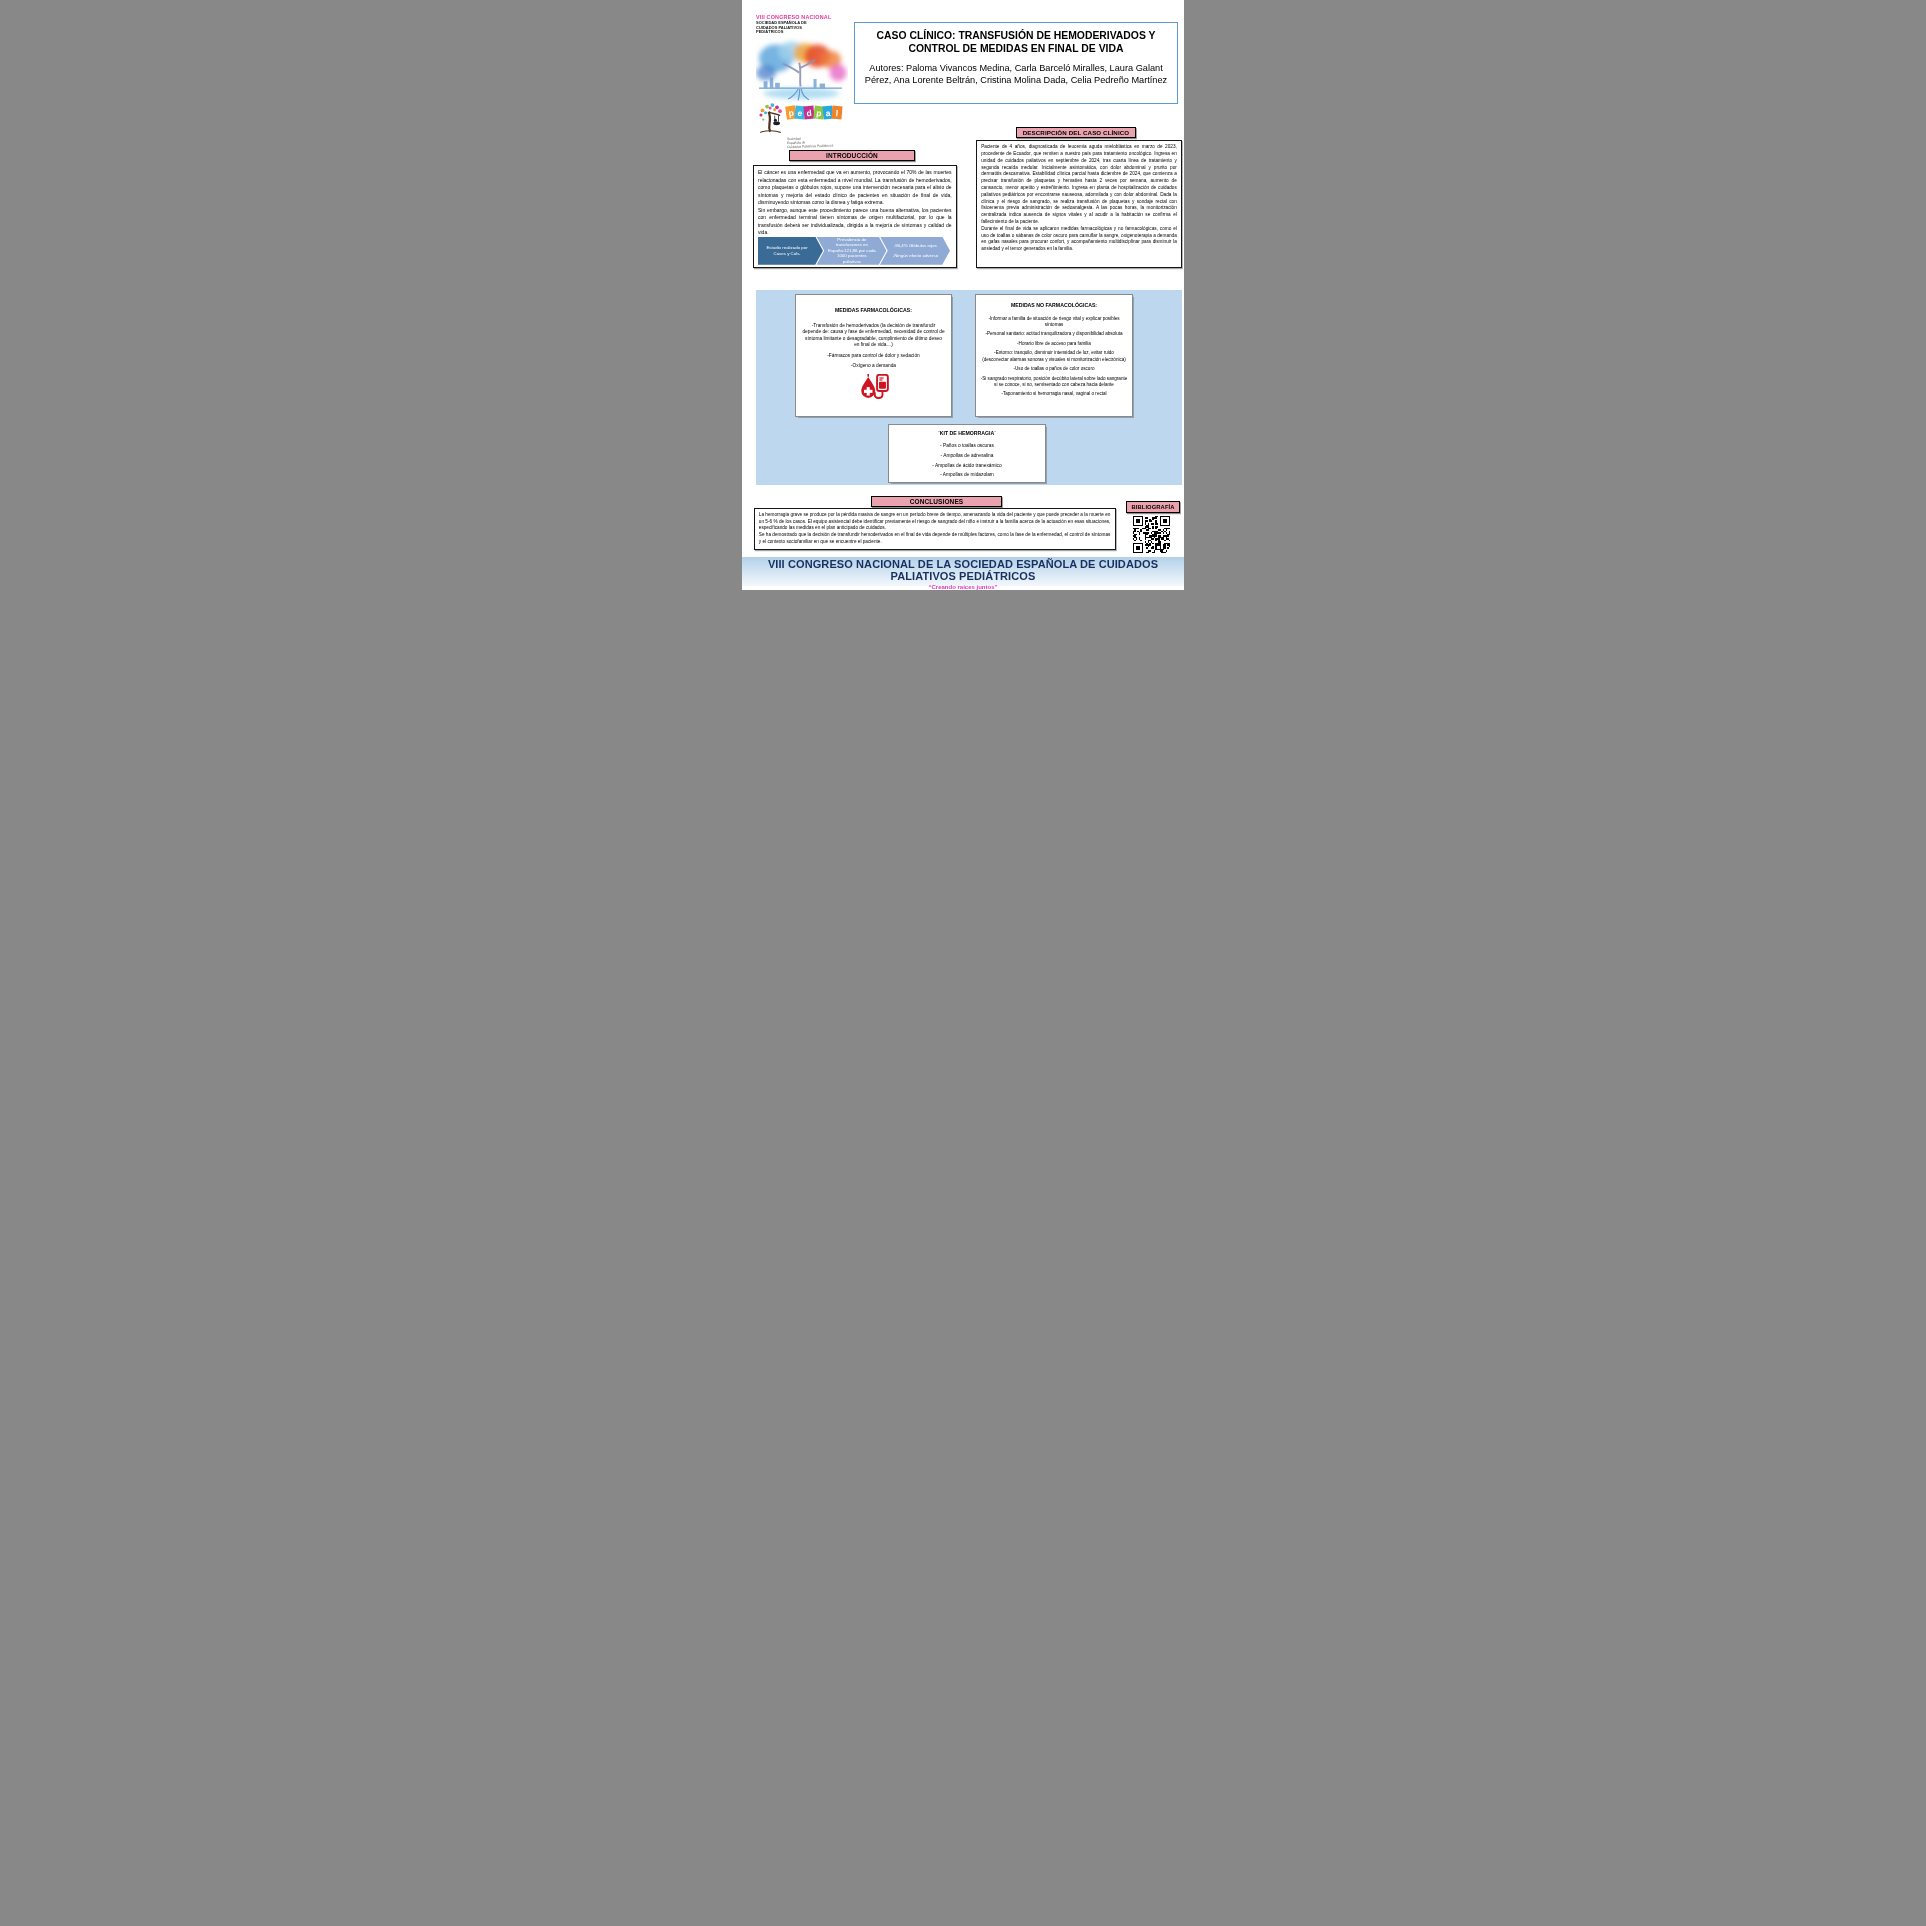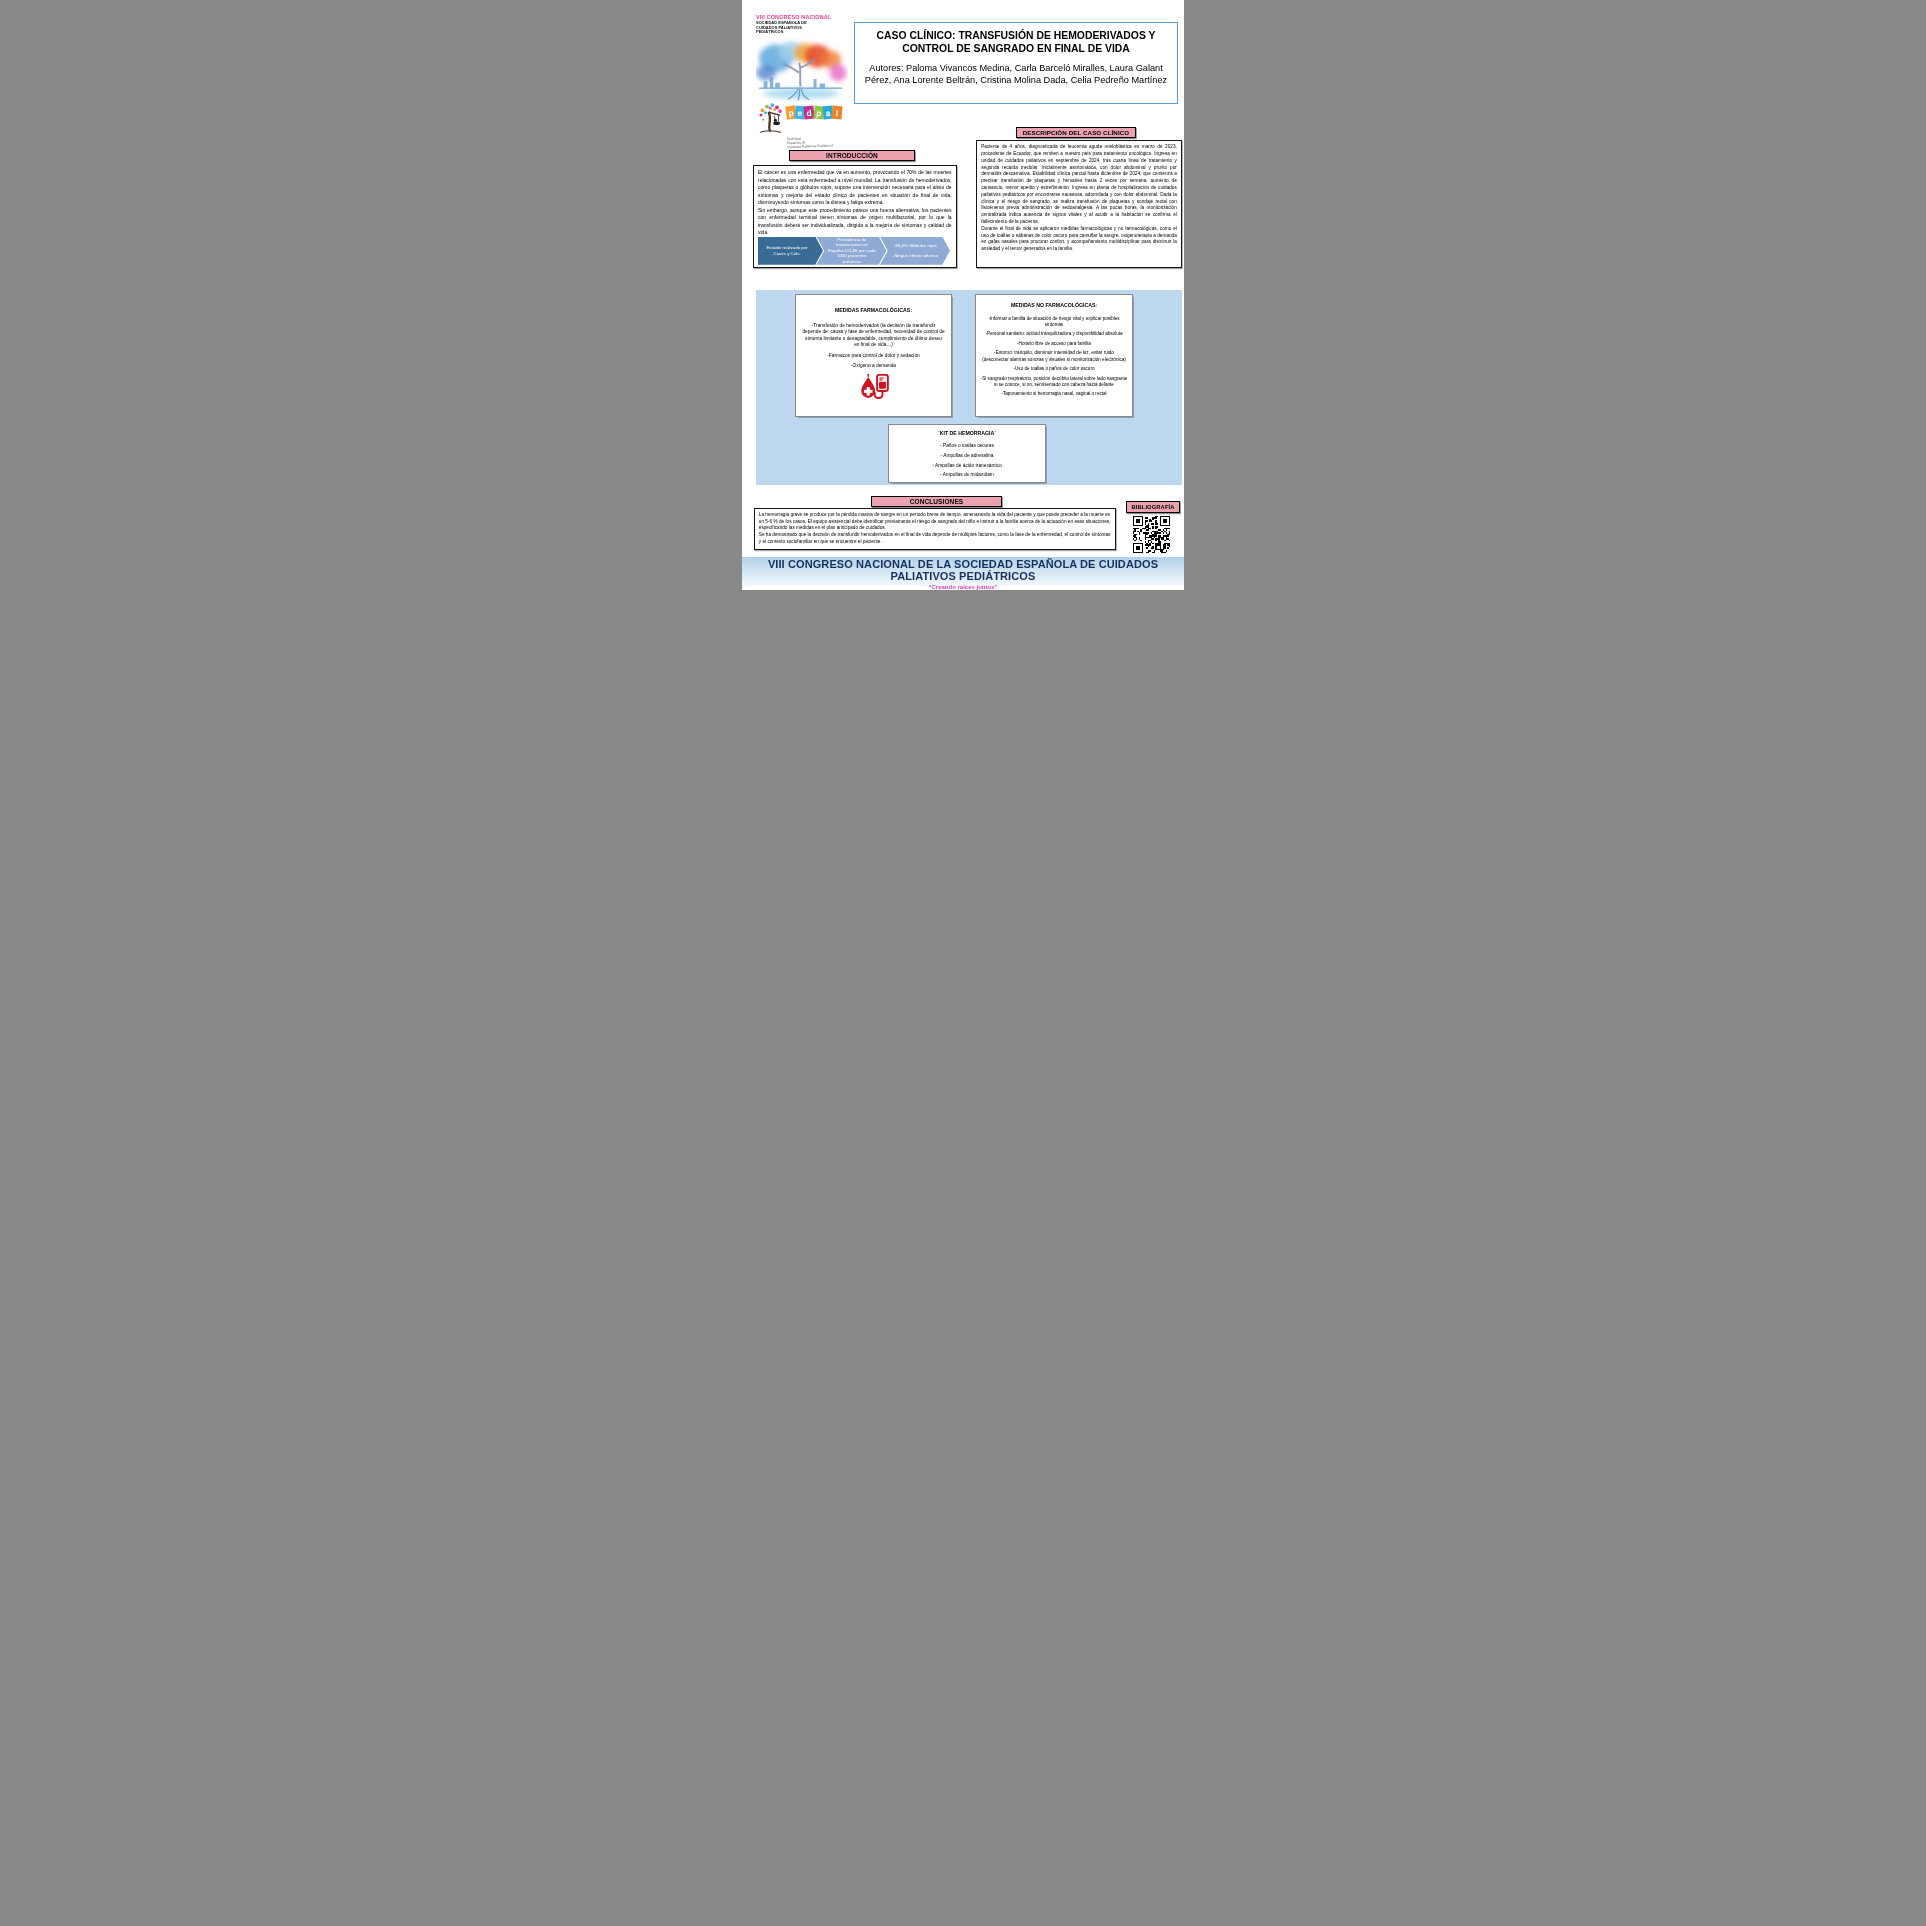--- a/index.html
+++ b/index.html
@@ -172,21 +172,21 @@
       </span>
     </div>
     <div class="pp-sub">
       <div>Sociedad</div>
       <div>Española de</div>
       <div>Cuidados Paliativos Pediátricos</div>
     </div>
   </div>
 
   <div class="title-box">
-    <div class="title-main">CASO CLÍNICO: TRANSFUSIÓN DE HEMODERIVADOS Y CONTROL DE SANGRADO EN FINAL DE VIDA</div>
+    <div class="title-main">CASO CLÍNICO: TRANSFUSIÓN DE HEMODERIVADOS Y CONTROL DE MEDIDAS EN FINAL DE VIDA</div>
     <div class="title-authors">Autores: Paloma Vivancos Medina, Carla Barceló Miralles, Laura Galant Pérez, Ana Lorente Beltrán, Cristina Molina Dada, Celia Pedreño Martínez</div>
   </div>
 
   <div id="intro-heading" class="pink-heading">INTRODUCCIÓN</div>
   <div id="descr-heading" class="pink-heading">DESCRIPCIÓN DEL CASO CLÍNICO</div>
   <div id="concl-heading" class="pink-heading">CONCLUSIONES</div>
   <div id="biblio-heading" class="pink-heading">BIBLIOGRAFÍA</div>
 
   <div id="intro-box" class="text-box">
     <p>El cáncer es una enfermedad que va en aumento, provocando el 70% de las muertes relacionadas con esta enfermedad a nivel mundial. La transfusión de hemoderivados, como plaquetas o glóbulos rojos, supone una intervención necesaria para el alivio de síntomas y mejoría del estado clínico de pacientes en situación de final de vida, disminuyendo síntomas como la disnea y fatiga extrema.</p>

